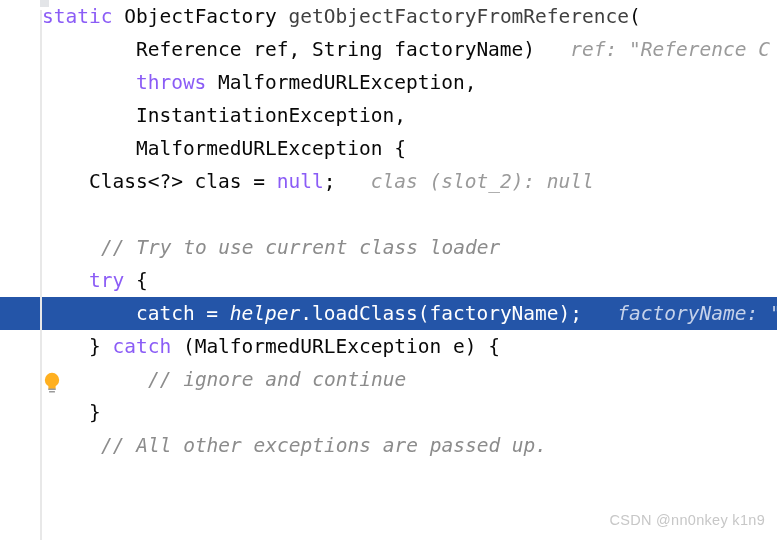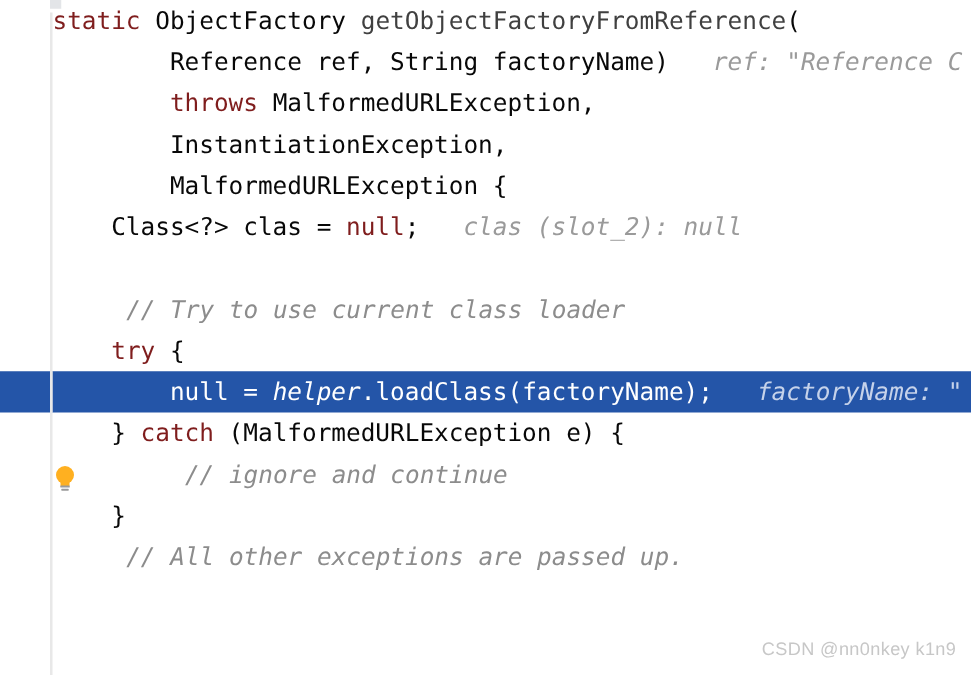--- a/index.html
+++ b/index.html
@@ -78,21 +78,21 @@
     width: 2px;
     height: 33px;
     background: #e3e6ea;
     z-index: 4;
   }
   .line.warn {
     background: #fbf8e6;
   }
 
   
-  .kw   { color: #7f1d1d; }
+  .kw   { color: #8b5cf6; }
   .meth { color: #404040; }
   .cmt  { color: #8c8c8c; font-style: italic; margin-left: 12px; }
   .hint { color: #9a9a9a; font-style: italic; }
   .fld  { font-style: italic; }
   .plain{ color: #080808; }
 
   
   .sel .kw, .sel .meth, .sel .plain, .sel .fld { color: #ffffff; }
   .sel .hint { color: #c5d2ea; font-style: italic; }
 
@@ -130,21 +130,21 @@
   <div class="lines">
       <div class="line"><div class="code"><span class="kw">static</span><span class="plain"> ObjectFactory </span><span class="meth">getObjectFactoryFromReference</span><span class="plain">(</span></div></div>
       <div class="line"><div class="code"><span class="plain">        Reference ref, String factoryName)</span><span class="hint">   ref: "Reference C</span></div></div>
       <div class="line"><div class="code"><span class="plain">        </span><span class="kw">throws</span><span class="plain"> MalformedURLException,</span></div></div>
       <div class="line"><div class="code"><span class="plain">        InstantiationException,</span></div></div>
       <div class="line"><div class="code"><span class="plain">        MalformedURLException {</span></div></div>
       <div class="line"><div class="code"><span class="plain">    Class&lt;?&gt; clas = </span><span class="kw">null</span><span class="plain">;</span><span class="hint">   clas (slot_2): null</span></div></div>
       <div class="line"><div class="code"><span class="plain"></span></div></div>
       <div class="line"><div class="code"><span class="cmt">    // Try to use current class loader</span></div></div>
       <div class="line"><div class="code"><span class="plain">    </span><span class="kw">try</span><span class="plain"> {</span></div></div>
-      <div class="line sel"><div class="gut-sep"></div><div class="code"><span class="plain">        null = </span><span class="fld">helper</span><span class="plain">.loadClass(factoryName);</span><span class="hint">   factoryName: "</span></div></div>
+      <div class="line sel"><div class="gut-sep"></div><div class="code"><span class="plain">        catch = </span><span class="fld">helper</span><span class="plain">.loadClass(factoryName);</span><span class="hint">   factoryName: "</span></div></div>
       <div class="line"><div class="code"><span class="plain">    } </span><span class="kw">catch</span><span class="plain"> (MalformedURLException e) {</span></div></div>
       <div class="line"><div class="code"><span class="cmt">        // ignore and continue</span></div></div>
       <div class="line"><div class="code"><span class="plain">    }</span></div></div>
       <div class="line"><div class="code"><span class="cmt">    // All other exceptions are passed up.</span></div></div>
       <div class="line"><div class="code"><span class="plain"></span></div></div>
     </div>
 
   <div class="bulb">
     <svg width="20" height="24" viewBox="0 0 20 24" xmlns="http://www.w3.org/2000/svg">
       <circle cx="10" cy="9" r="7.2" fill="#FFB020"></circle>

